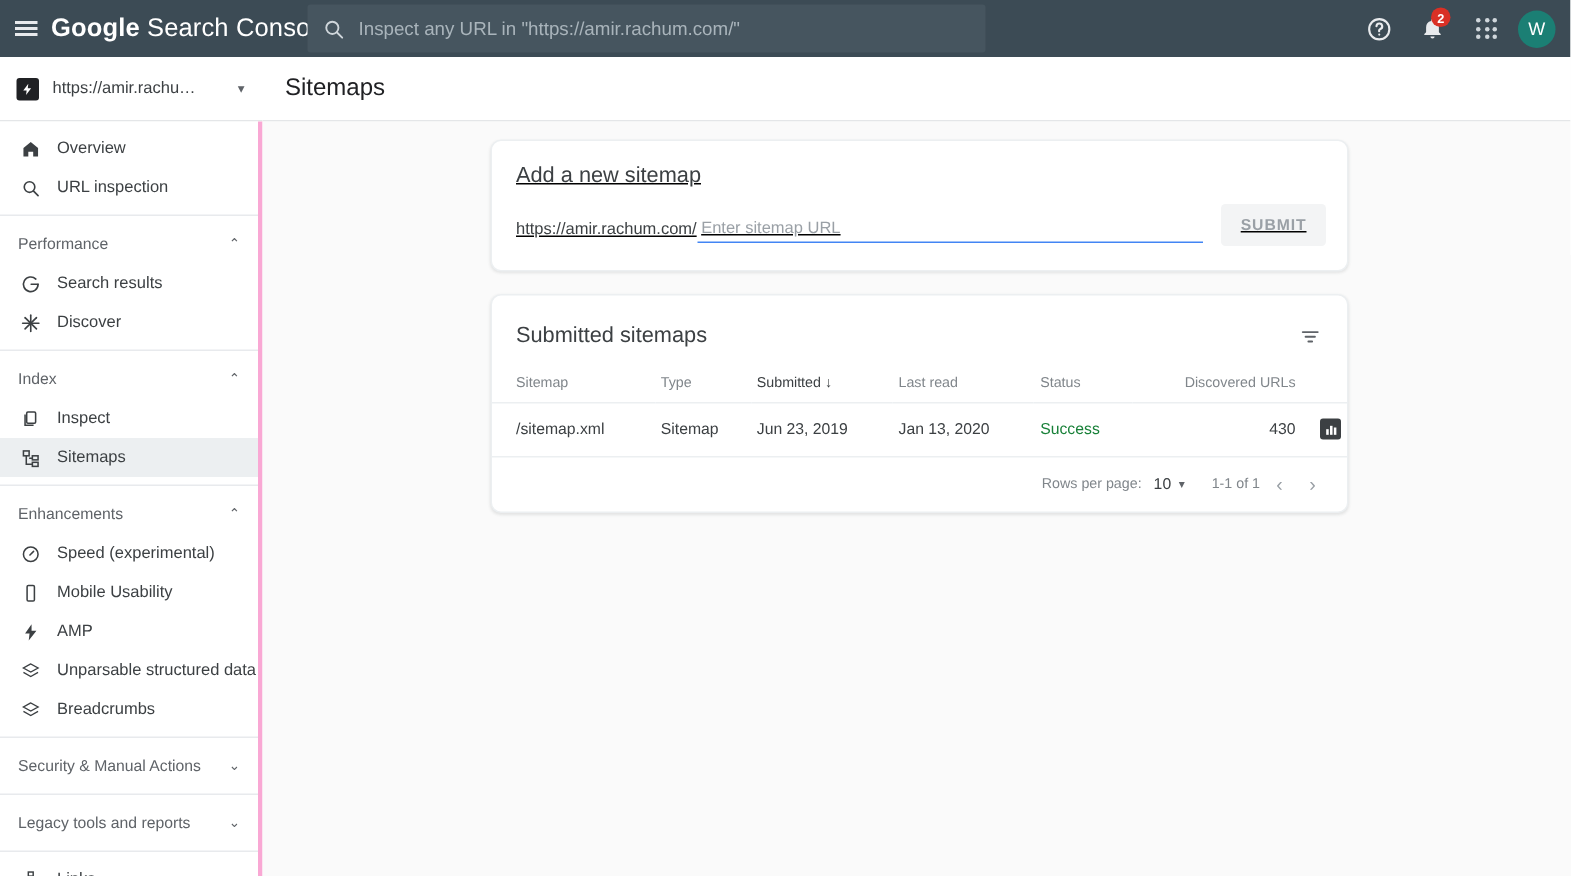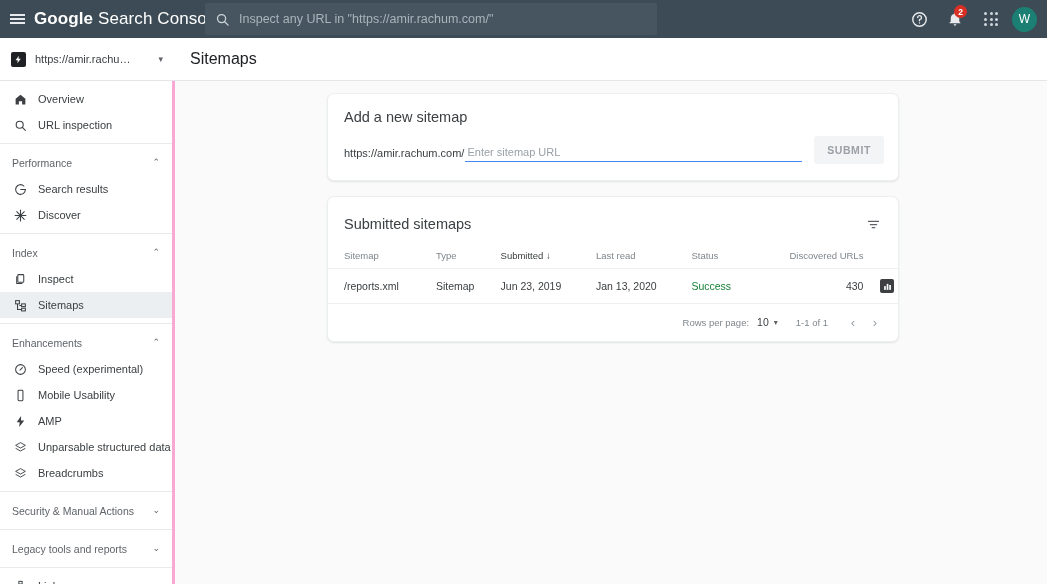--- a/index.html
+++ b/index.html
@@ -97,21 +97,21 @@
 
   
   .content {
     position: absolute; top: 81px; left: 175px; width: 872px; height: 503px;
     background: #fafafa; overflow: hidden;
   }
   .card {
     background: #fff; border-radius: 7px; border: 1px solid #eceff1;
     box-shadow: 0 1px 2px rgba(60,64,67,.12);
   }
-  .card-add { position: absolute; left: 152px; top: 12px; width: 572px; height: 88px; }
+  .card-add { position: absolute; left: 152px; top: 12px; width: 572px; height: 88px; text-decoration: underline; }
   .card-title { font-size: 14.5px; color: #3c4043; padding: 15px 16px 0 16px; }
   .add-row { display: flex; align-items: flex-end; padding: 11px 14px 0 16px; }
   .url-prefix { font-size: 11px; color: #3c4043; padding-bottom: 3px; white-space: nowrap; }
   .url-field {
     flex: 1; border: none; border-bottom: 1.6px solid #4285f4; outline: none;
     background: transparent; font-size: 11px; color: #3c4043; padding: 0 2px 3px 2px;
     font-family: "Liberation Sans", sans-serif; margin-left: 1px;
   }
   .url-field::placeholder { color: #9aa0a6; }
   .submit-btn {
@@ -147,21 +147,21 @@
     display: inline-flex; align-items: center; justify-content: center; cursor: pointer;
   }
   .pager {
     display: flex; align-items: center; justify-content: flex-end;
     padding: 7px 12px 0 0; font-size: 9.5px; color: #80868b;
     border-top: 1px solid #eceff1; margin-top: 0; height: 30px;
   }
   .pager .lbl { margin-right: 8px; }
   .rpp { color: #3c4043; font-size: 10.5px; cursor: pointer; }
   .rpp-caret { margin: 0 18px 0 5px; color: #5f6368; font-size: 8px; cursor: pointer; }
-  .range { margin-right: 14px; }
+  .range { margin-right: 2px; }
   .chev {
     width: 22px; height: 22px; display: flex; align-items: center; justify-content: center;
     color: #9aa0a6; font-size: 13px; cursor: pointer; border-radius: 50%;
   }
 </style>
 </head>
 <body>
 
 <div class="app">
 
@@ -420,21 +420,21 @@
               <span>↓</span>
             </th>
             <th>Last read</th>
             <th>Status</th>
             <th class="num">Discovered URLs</th>
             <th class="num"></th>
           </tr>
         </thead>
         <tbody>
           <tr>
-            <td>/reports.xml</td>
+            <td>/sitemap.xml</td>
             <td>Sitemap</td>
             <td>Jun 23, 2019</td>
             <td>Jan 13, 2020</td>
             <td class="status">Success</td>
             <td class="num">430</td>
             <td class="num">
               <span class="chart-chip">
                 <svg width="9" height="9" viewBox="0 0 24 24" fill="#ffffff">
                   <rect x="3" y="11" width="4.5" height="10"></rect>
                     <rect x="9.8" y="5" width="4.5" height="16"></rect>

